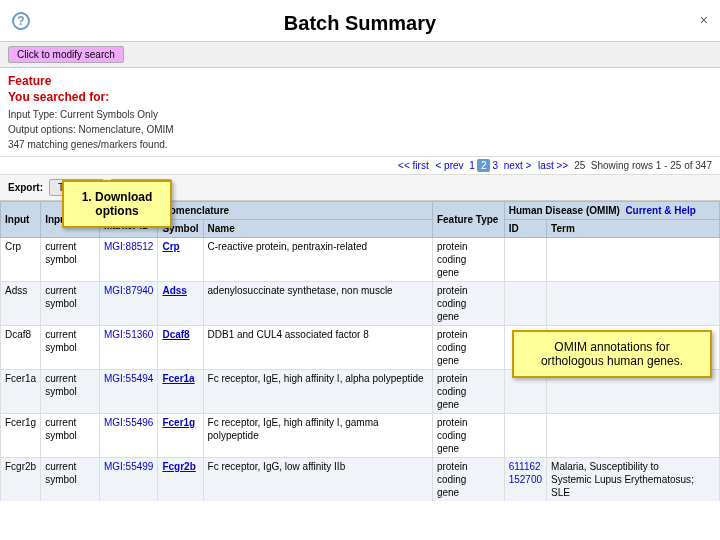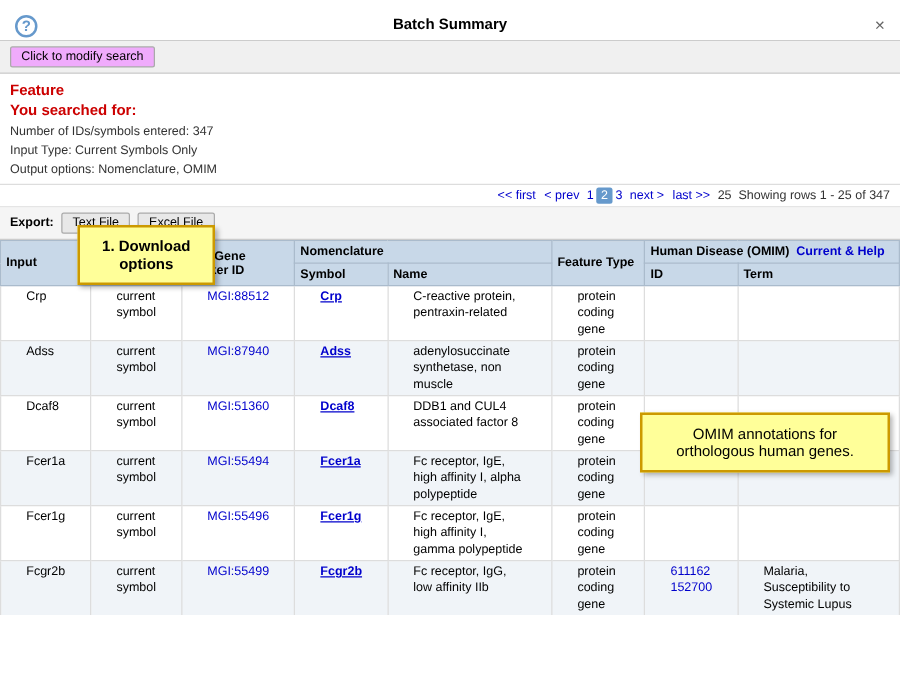--- a/index.html
+++ b/index.html
@@ -14,21 +14,21 @@
     }
 
     
     .page-header {
       background: #fff;
       text-align: center;
       padding: 12px 0 6px;
       border-bottom: 1px solid #ccc;
     }
     .page-title {
-      font-size: 12px;
+      font-size: 20px;
       font-weight: bold;
       color: #000;
     }
     .help-icon {
       position: absolute;
       top: 12px;
       left: 12px;
       width: 18px;
       height: 18px;
       border: 2px solid #6699cc;
@@ -157,21 +157,21 @@
       font-size: 10px;
       white-space: nowrap;
     }
     table tbody tr:nth-child(even) {
       background: #f0f4f8;
     }
     table tbody tr:nth-child(odd) {
       background: #fff;
     }
     table tbody td {
-      padding: 2px 20px;
+      padding: 2px 4px;
       border: 1px solid #ddd;
       vertical-align: top;
       font-size: 10px;
       line-height: 1.3;
     }
     .link {
       color: #0000cc;
       text-decoration: none;
     }
     .bold-link {
@@ -225,23 +225,23 @@
 <div class="modify-search-bar">
   <button class="modify-search-btn">Click to modify search</button>
 </div>
 
 <div class="results-section">
   <div style="display:inline;">
     <span class="results-title">Feature</span>
   </div>
   <div class="results-title" style="margin-top:2px;">You searched for:</div>
   <div class="search-info">
-    <div>Number of IDs/symbols entered: 347</div>
     <div>Input Type: Current Symbols Only</div>
     <div>Output options: Nomenclature, OMIM</div>
+    <div>347 matching genes/markers found.</div>
   </div>
 </div>
 
 <div class="pagination-bar">
   <a href="#" class="link">&lt;&lt; first</a>
   &nbsp;
   <a href="#" class="link">&lt; prev</a>
   &nbsp;
   <span class="page-num-inactive">1</span>
   <span class="page-num">2</span>

